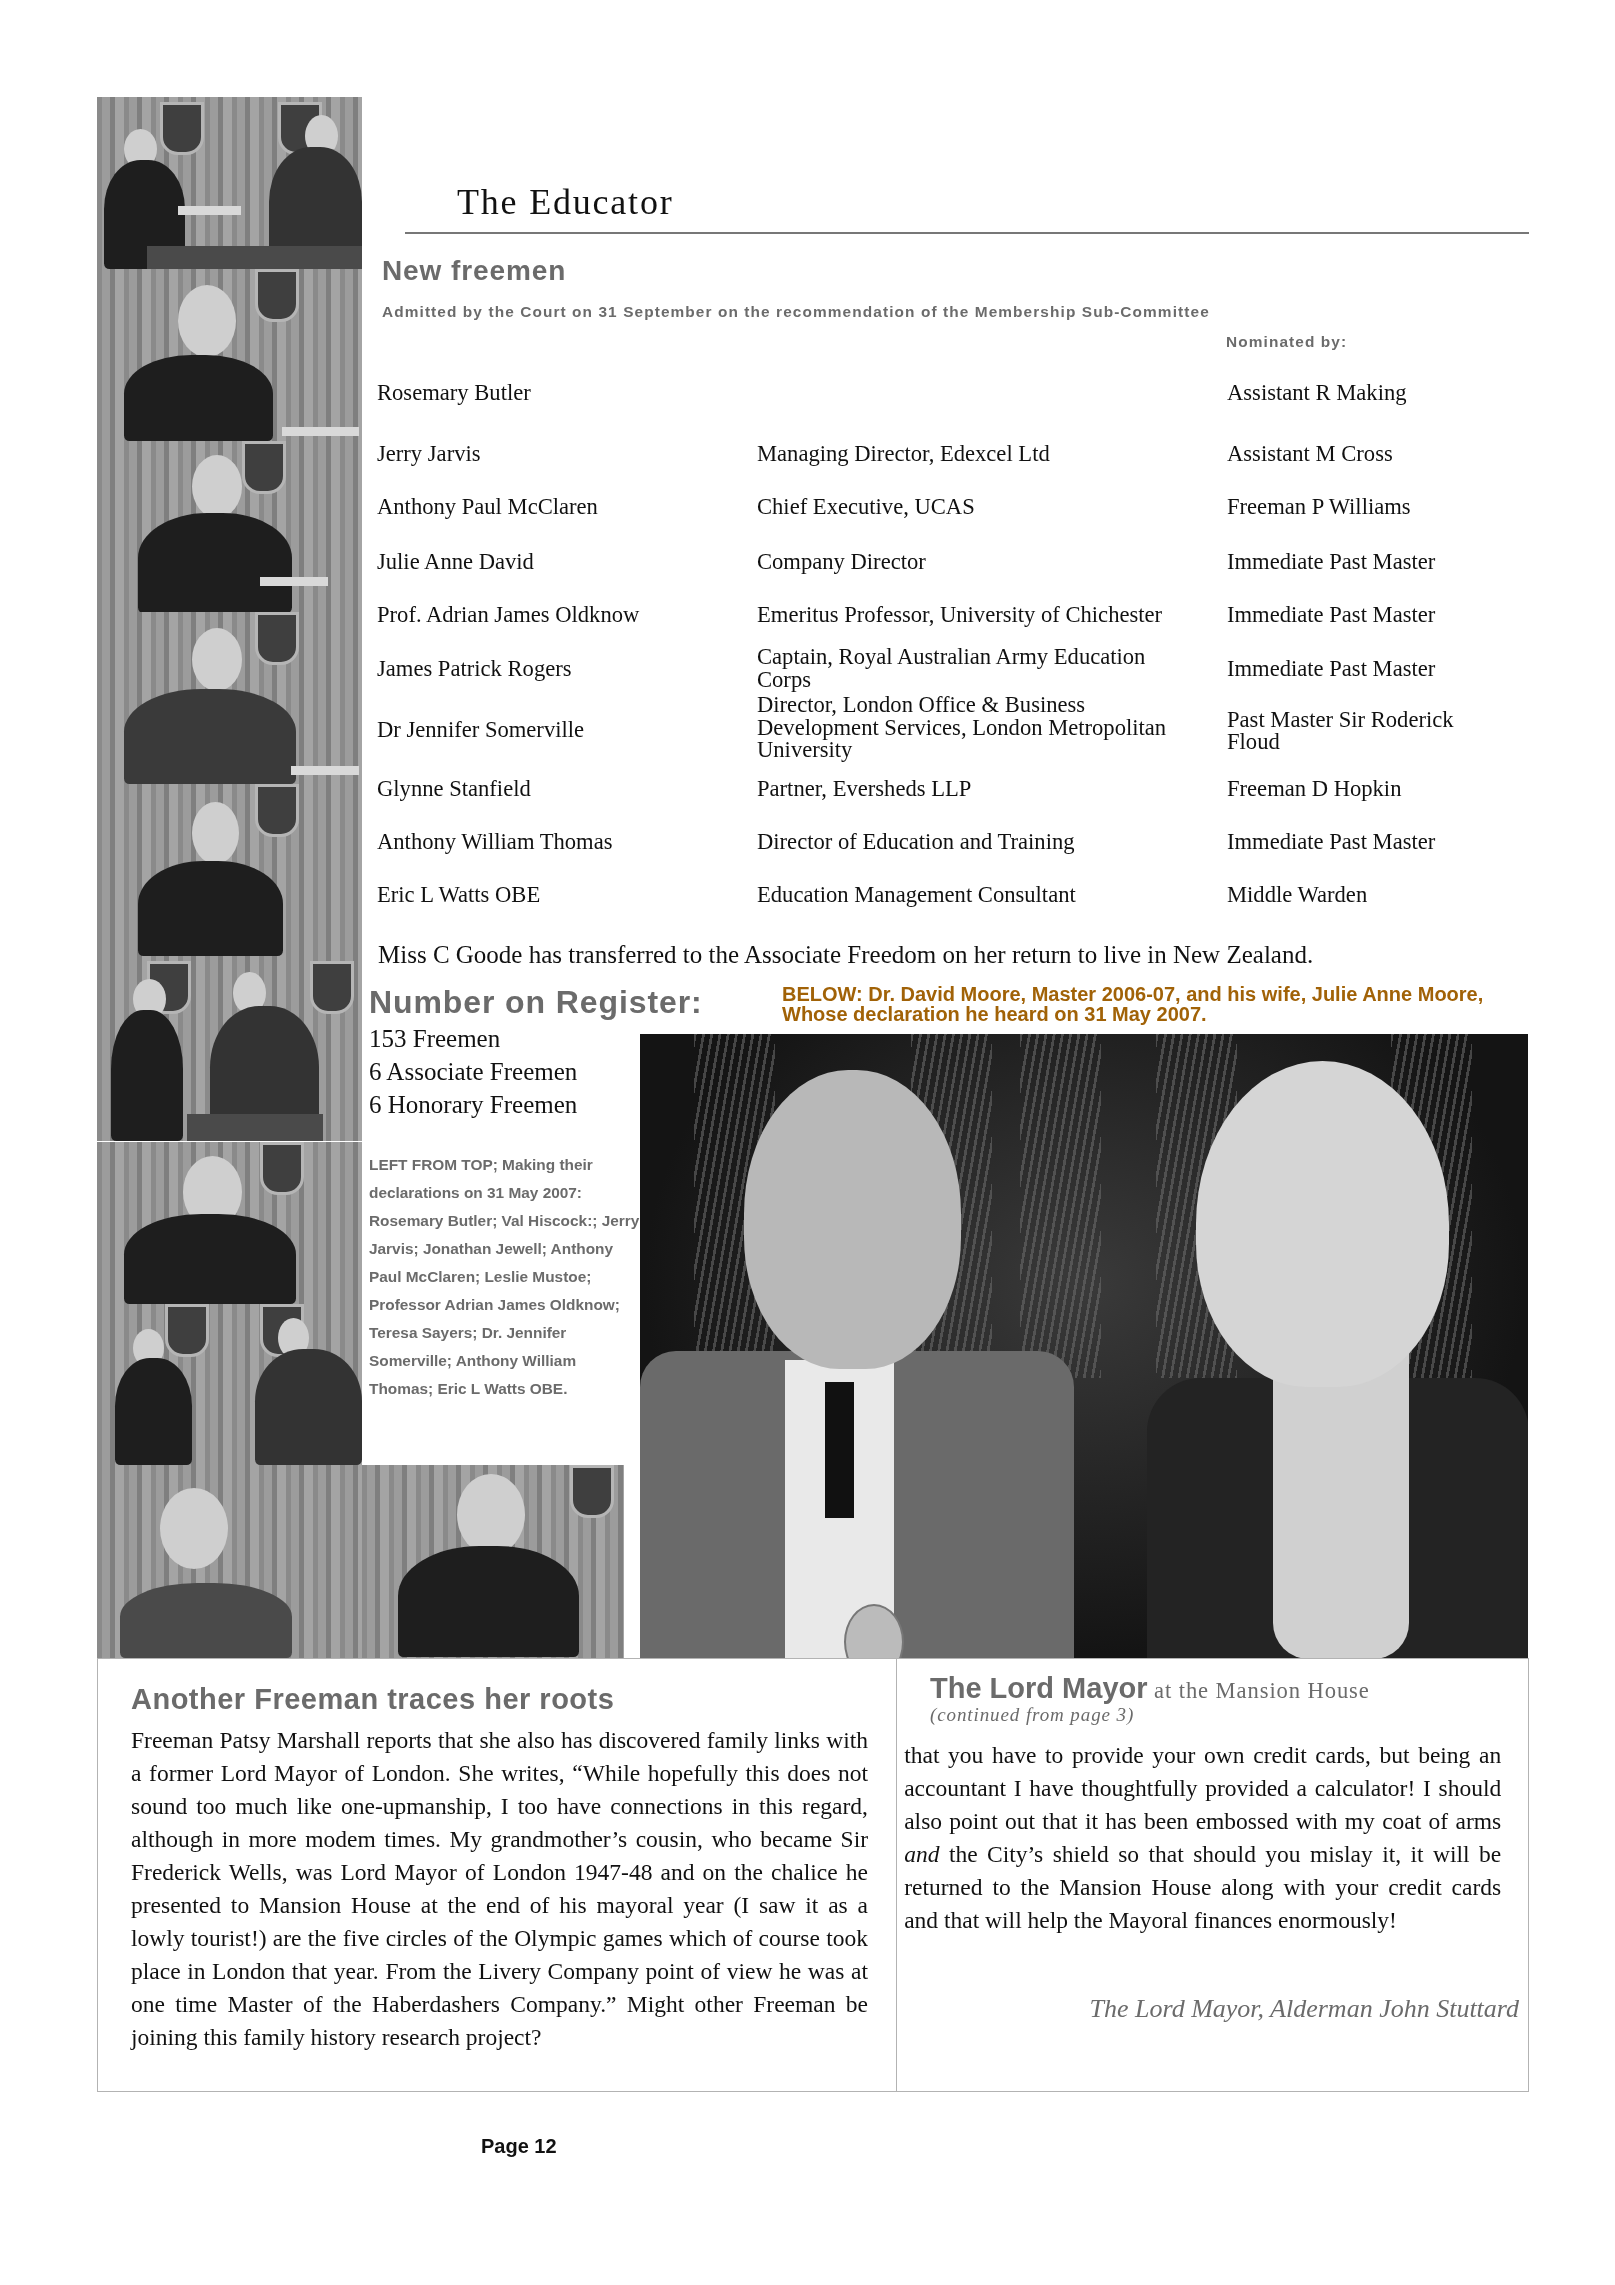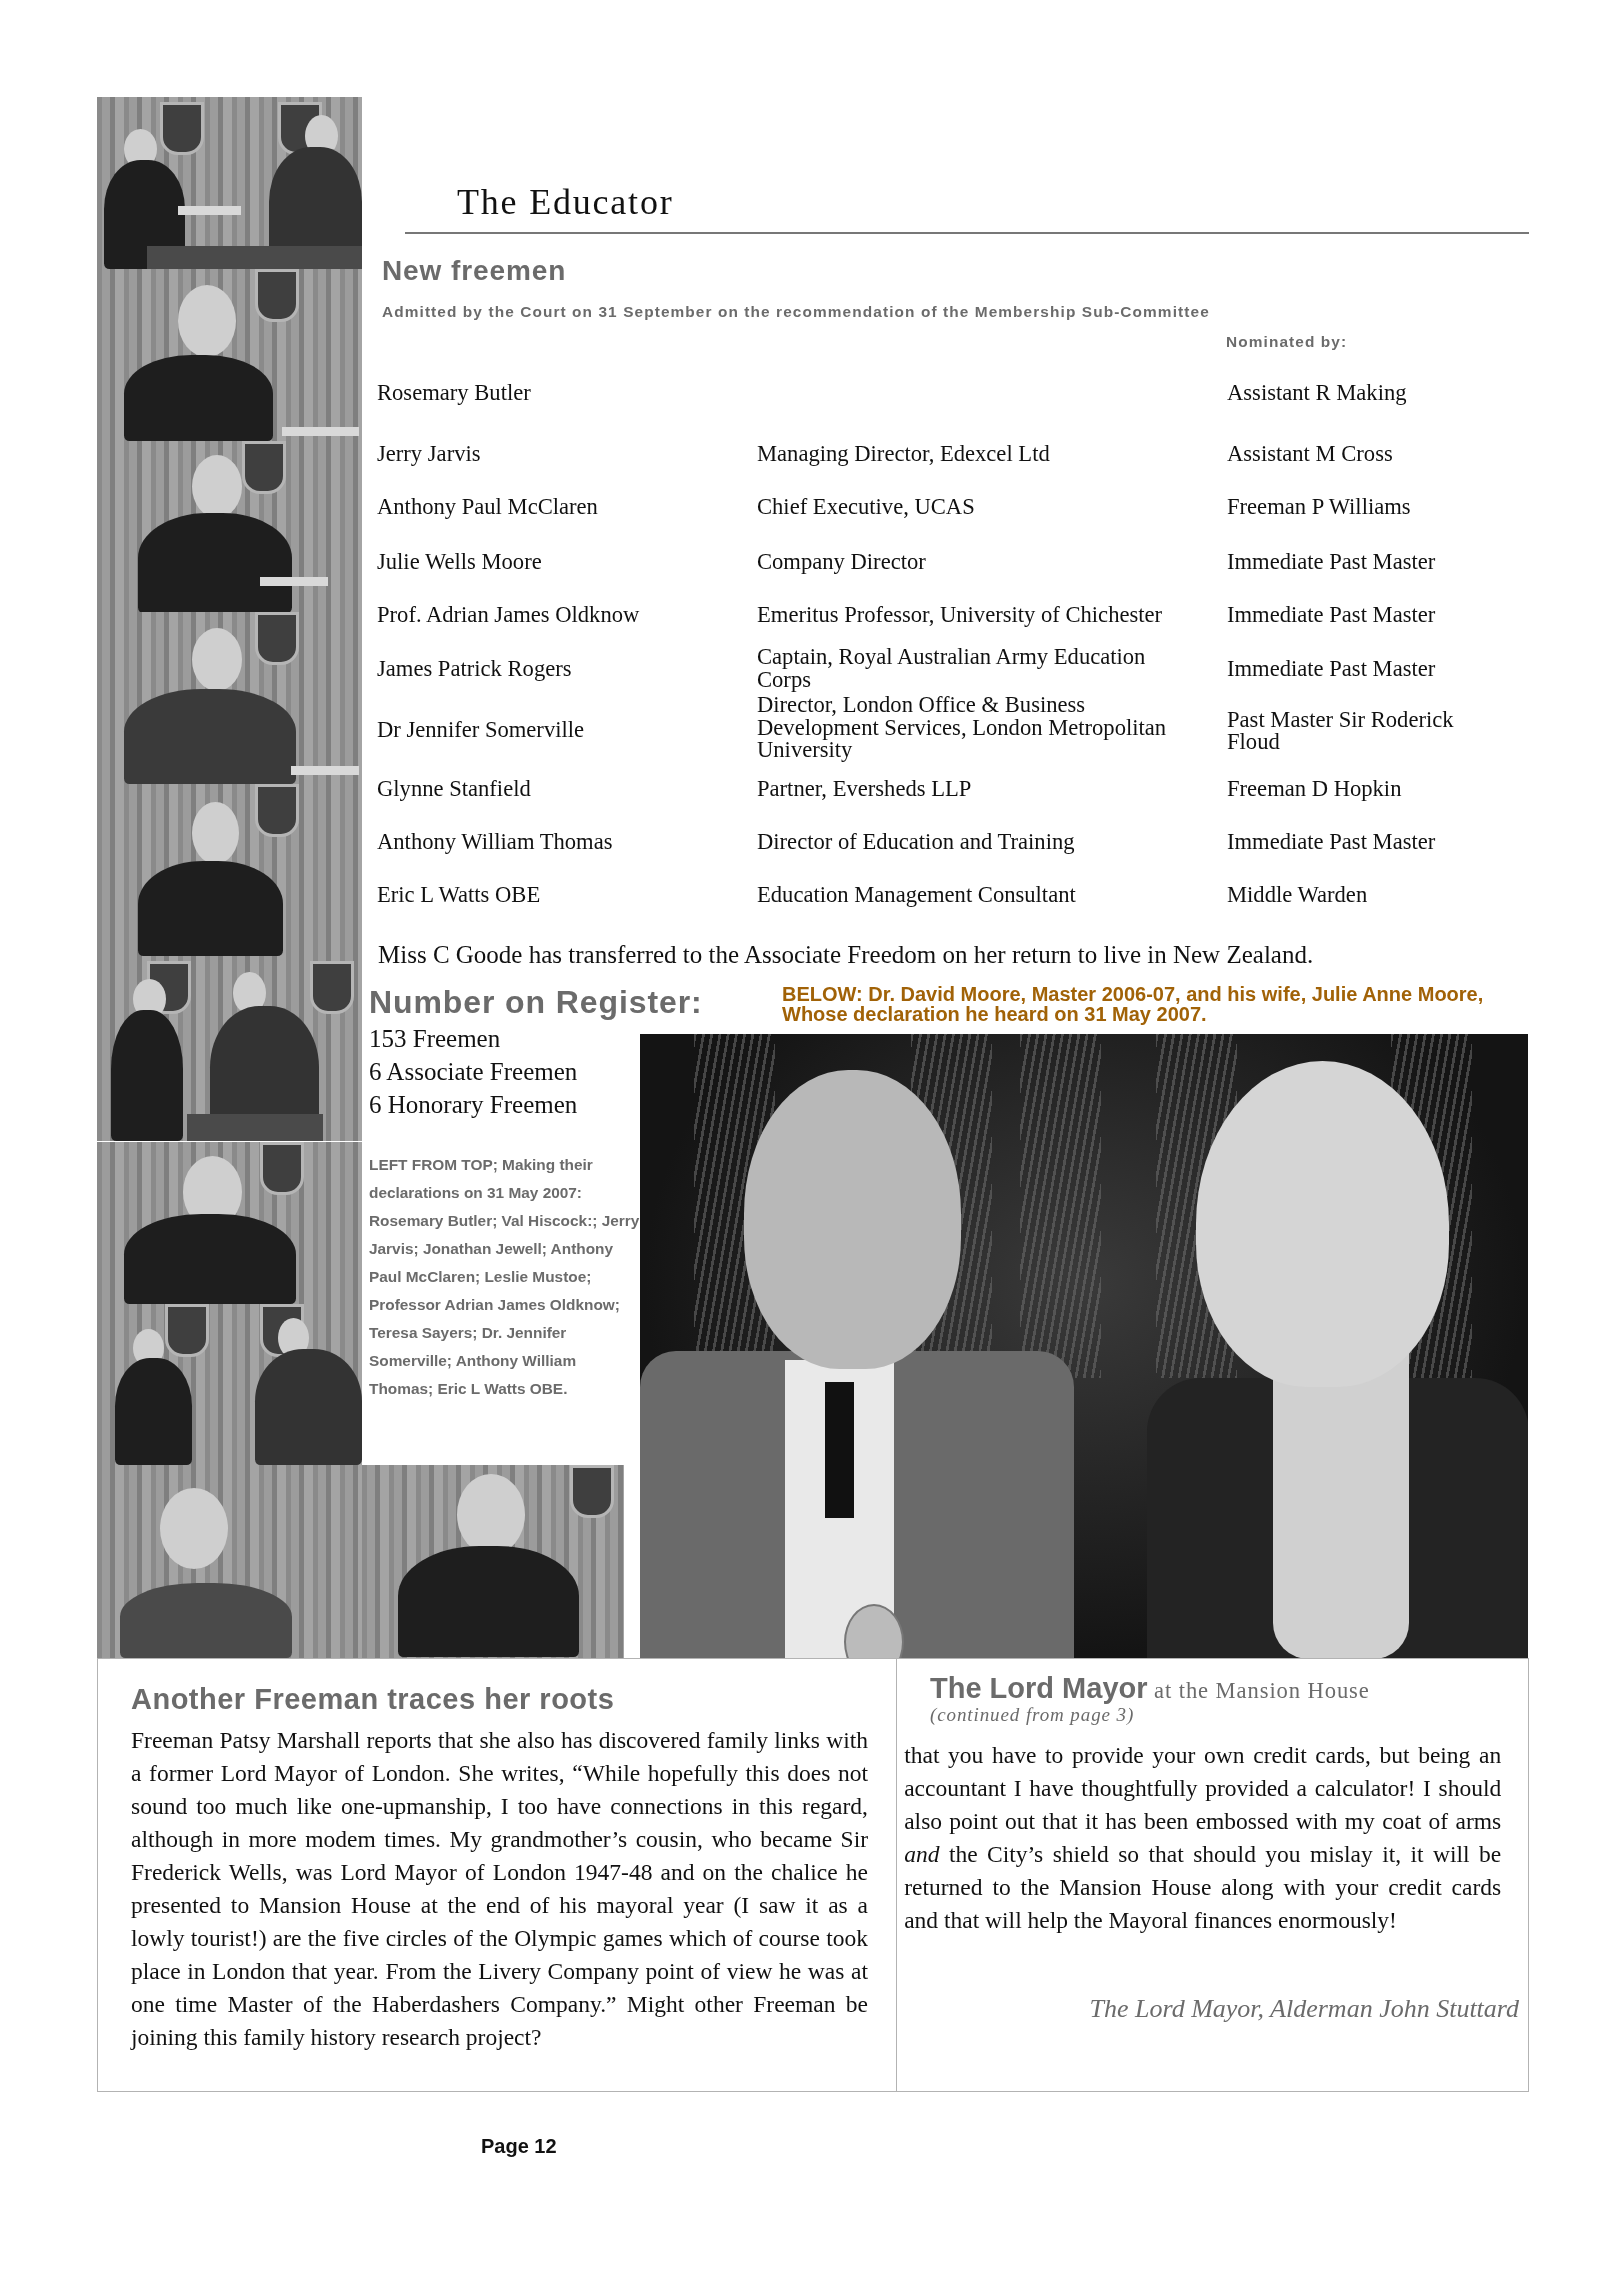--- a/index.html
+++ b/index.html
@@ -189,21 +189,21 @@
     <div class="c1">Jerry Jarvis</div>
     <div class="c2">Managing Director, Edexcel Ltd</div>
     <div class="c3">Assistant M Cross</div>
   </div>
   <div class="row" style="top:139px;">
     <div class="c1">Anthony Paul McClaren</div>
     <div class="c2">Chief Executive, UCAS</div>
     <div class="c3">Freeman P Williams</div>
   </div>
   <div class="row" style="top:194px;">
-    <div class="c1">Julie Wells Moore</div>
+    <div class="c1">Julie Anne David</div>
     <div class="c2">Company Director</div>
     <div class="c3">Immediate Past Master</div>
   </div>
   <div class="row" style="top:247px;">
     <div class="c1">Prof. Adrian James Oldknow</div>
     <div class="c2">Emeritus Professor, University of Chichester</div>
     <div class="c3">Immediate Past Master</div>
   </div>
   <div class="row" style="top:289px;">
     <div class="c1" style="top:11.8px;">James Patrick Rogers</div>

